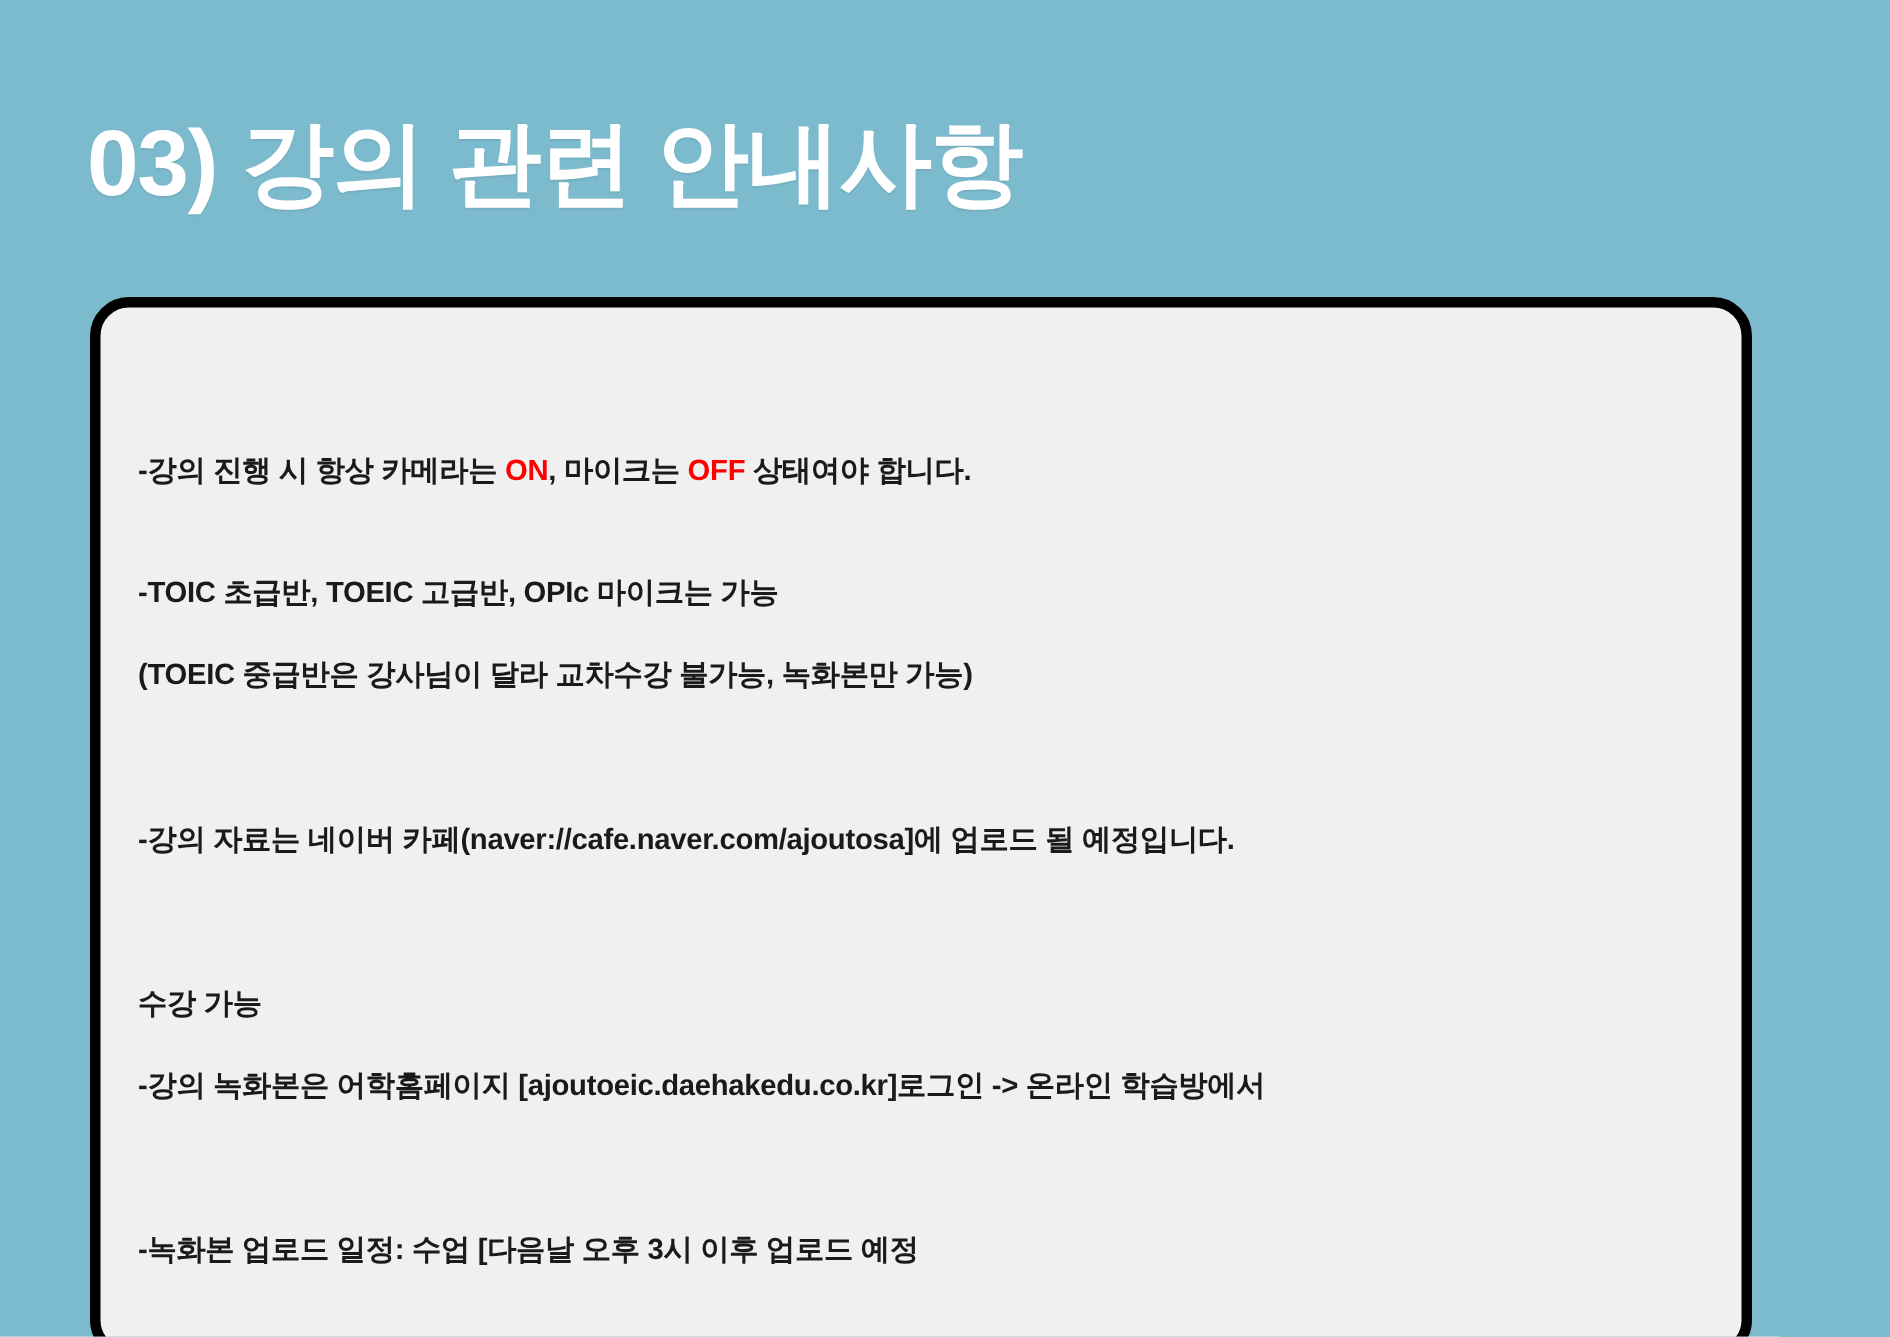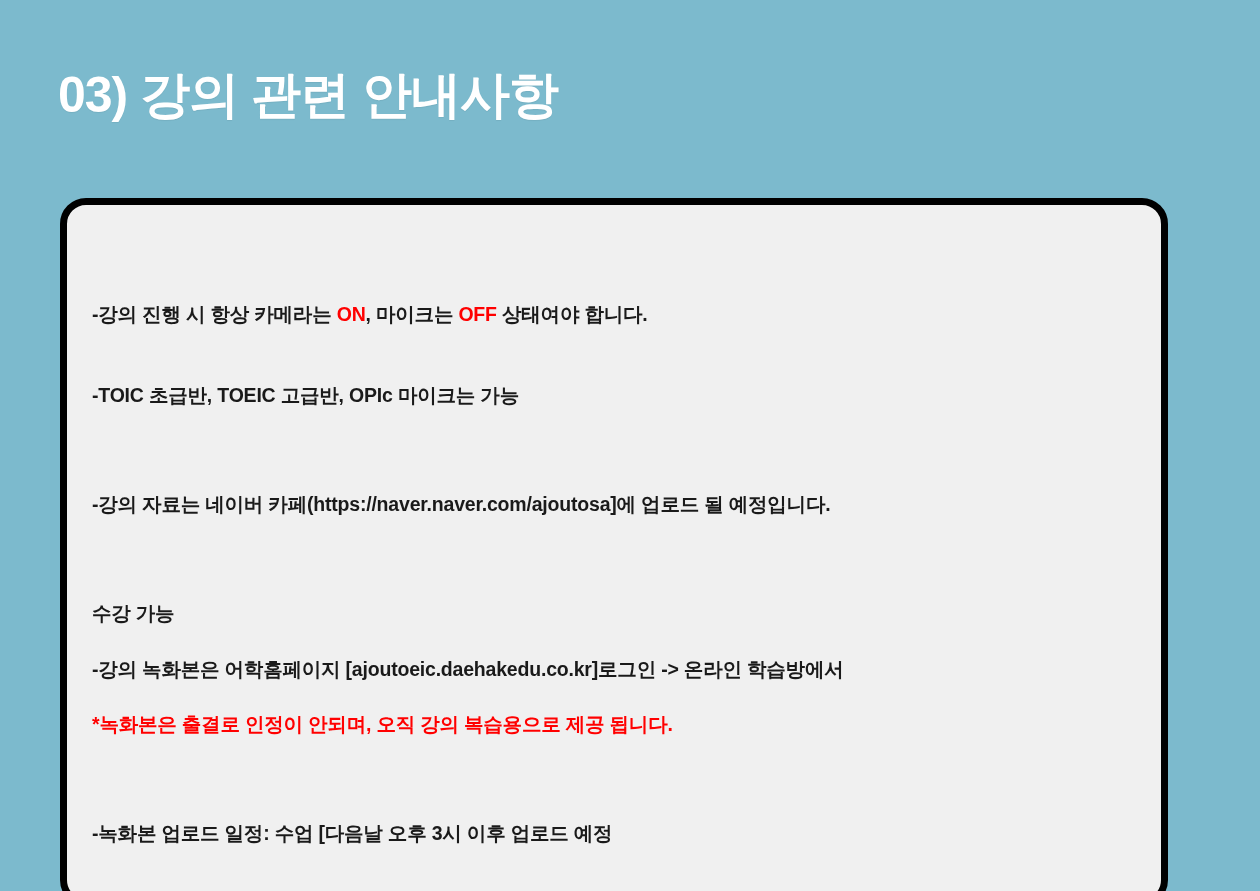--- a/index.html
+++ b/index.html
@@ -18,21 +18,21 @@
   .slide {
     position: absolute;
     inset: 0;
     background: #7cbacd;
   }
 
   .slide-title {
     position: absolute;
     left: 58px;
     top: 34px;
-    font-size: 50px;
+    font-size: 62px;
     line-height: 1.1;
     font-weight: 700;
     color: #ffffff;
     letter-spacing: -1px;
     white-space: nowrap;
     text-shadow: 0 1px 1px rgba(0,0,0,0.06);
   }
 
   .notice-card {
     position: absolute;
@@ -78,30 +78,30 @@
 
   <div class="notice-card">
     <div class="notice-body">
 
       <p class="para">
         <span class="line" style="display:inline">-강의 진행 시 항상 카메라는 </span><span class="accent-red">ON</span><span>, 마이크는 </span><span class="accent-red">OFF</span><span>  상태여야 합니다.</span>
       </p>
 
       <p class="para">
         <span class="line">-TOIC 초급반, TOEIC 고급반, OPIc 마이크는 가능</span>
+        <span class="line">(TOEIC 중급반은 강사님이 달라 교차수강 불가능, 녹화본만 가능)</span>
       </p>
 
       <p class="para">
-        <span class="line">-강의 자료는 네이버 카페(https://naver.naver.com/ajoutosa]에 업로드 될 예정입니다.</span>
+        <span class="line">-강의 자료는 네이버 카페(naver://cafe.naver.com/ajoutosa]에 업로드 될 예정입니다.</span>
       </p>
 
       <p class="para">
         <span class="line">수강 가능</span>
         <span class="line">-강의 녹화본은 어학홈페이지 [ajoutoeic.daehakedu.co.kr]로그인 -&gt; 온라인 학습방에서</span>
-        <span class="red-line">*녹화본은 출결로 인정이 안되며, 오직 강의 복습용으로 제공 됩니다.</span>
       </p>
 
       <p class="para">
         <span class="line">-녹화본 업로드 일정: 수업 [다음날 오후 3시 이후 업로드 예정</span>
         
       </p>
 
     </div>
   </div>
 

